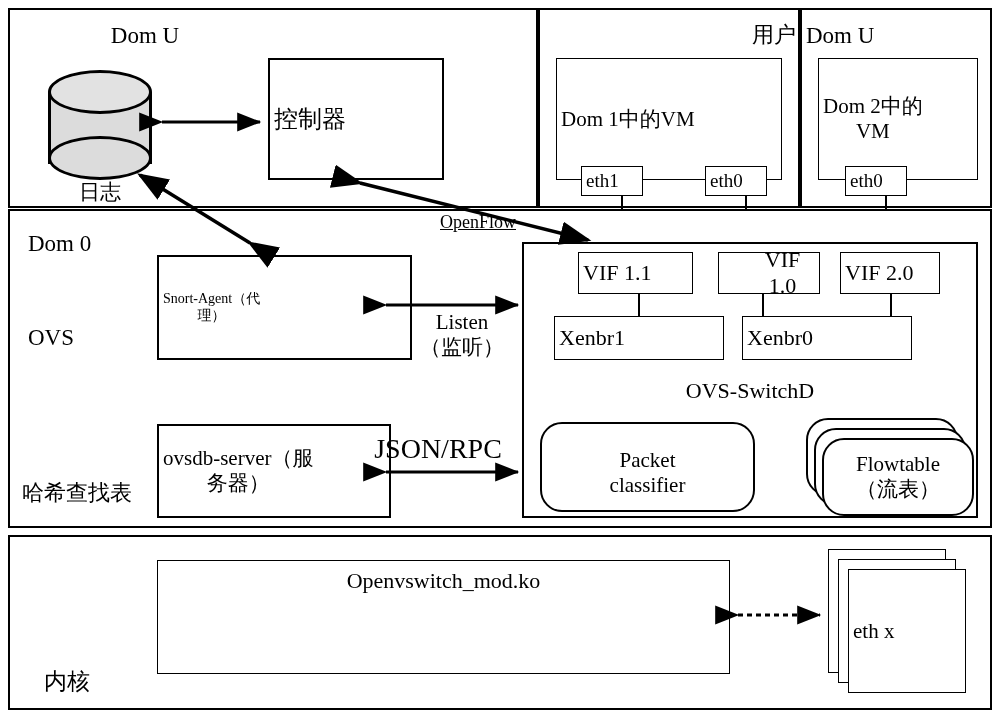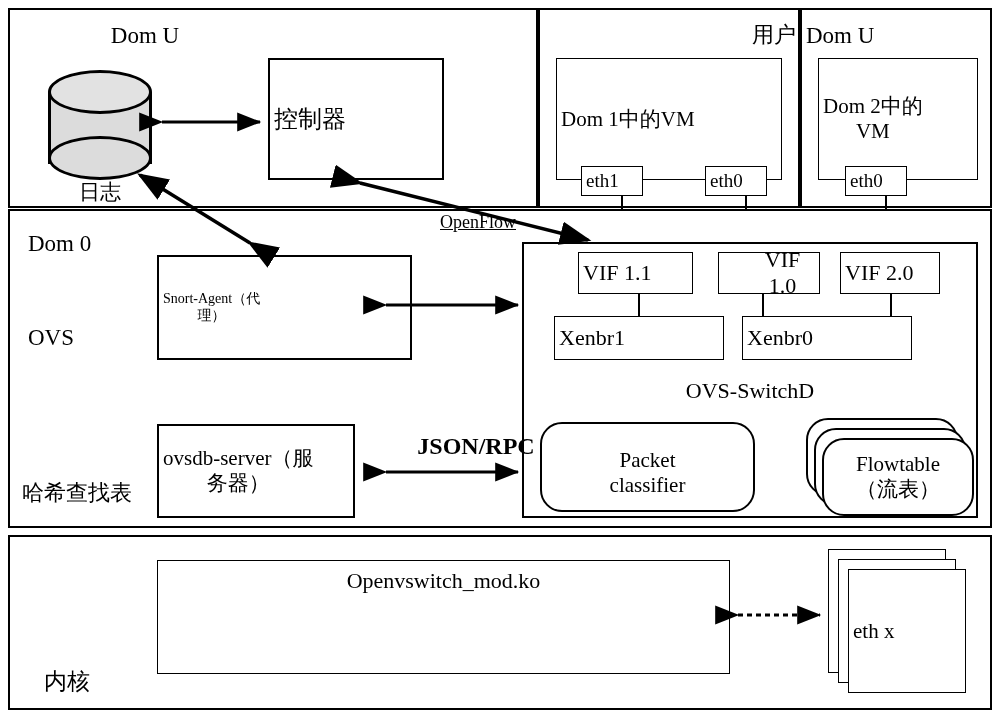--- a/index.html
+++ b/index.html
@@ -126,21 +126,21 @@
 
   <div class="lbl" style="left:28px;top:230px;width:110px;font-size:23px;text-align:left;">Dom 0</div>
   <div class="lbl" style="left:28px;top:324px;width:110px;font-size:23px;text-align:left;">OVS</div>
   <div class="lbl" style="left:22px;top:480px;width:130px;font-size:22px;text-align:left;">哈希查找表</div>
 
   <div class="box" style="left:157px;top:255px;width:255px;height:105px;font-size:14px;">
     <span style="white-space:pre-line;">Snort-Agent（代
 理）</span>
   </div>
 
-  <div class="box" style="left:157px;top:424px;width:198px;height:94px;font-size:21px;">
+  <div class="box" style="left:157px;top:424px;width:234px;height:94px;font-size:21px;">
     <span style="white-space:pre-line;">ovsdb-server（服
 务器）</span>
   </div>
 
   <div class="box" style="left:522px;top:242px;width:456px;height:276px;display:block;"></div>
 
   <div class="box thin" style="left:578px;top:252px;width:115px;height:42px;font-size:22px;">
     <span>VIF 1.1</span>
   </div>
   <div class="box thin" style="left:718px;top:252px;width:102px;height:42px;font-size:22px;padding-left:31px;">
@@ -182,21 +182,23 @@
   <div class="lbl" style="left:180px;top:568px;width:527px;font-size:22px;">Openvswitch_mod.ko</div>
 
 
   <div class="box thin" style="left:828px;top:549px;width:118px;height:124px;"></div>
   <div class="box thin" style="left:838px;top:559px;width:118px;height:124px;"></div>
   <div class="box thin" style="left:848px;top:569px;width:118px;height:124px;font-size:21px;">
     <span>eth x</span>
   </div>
 
   <div class="lbl" style="left:388px;top:212px;width:180px;font-size:18px;text-decoration:underline;">OpenFlow</div>
-  <div class="lbl" style="left:406px;top:432px;width:140px;font-size:24px;font-weight:bold;">JSON/RPC</div>
+  <div class="lbl" style="left:402px;top:310px;width:120px;font-size:21px;white-space:pre-line;">Listen
+（监听）</div>
+  <div class="lbl" style="left:368px;top:432px;width:140px;font-size:28px;">JSON/RPC</div>
 
   <svg class="ov" viewBox="0 0 1000 718">
     <defs>
       <marker id="ah" markerWidth="9" markerHeight="9" refX="7.6" refY="3.2" orient="auto" markerUnits="strokeWidth">
         <path d="M0,0 L8,3.2 L0,6.4 z" fill="#000"></path>
       </marker>
       <marker id="ahs" markerWidth="10" markerHeight="10" refX="8" refY="3.4" orient="auto" markerUnits="strokeWidth">
         <path d="M0,0 L9,3.4 L0,6.8 z" fill="#000"></path>
       </marker>
     </defs>

